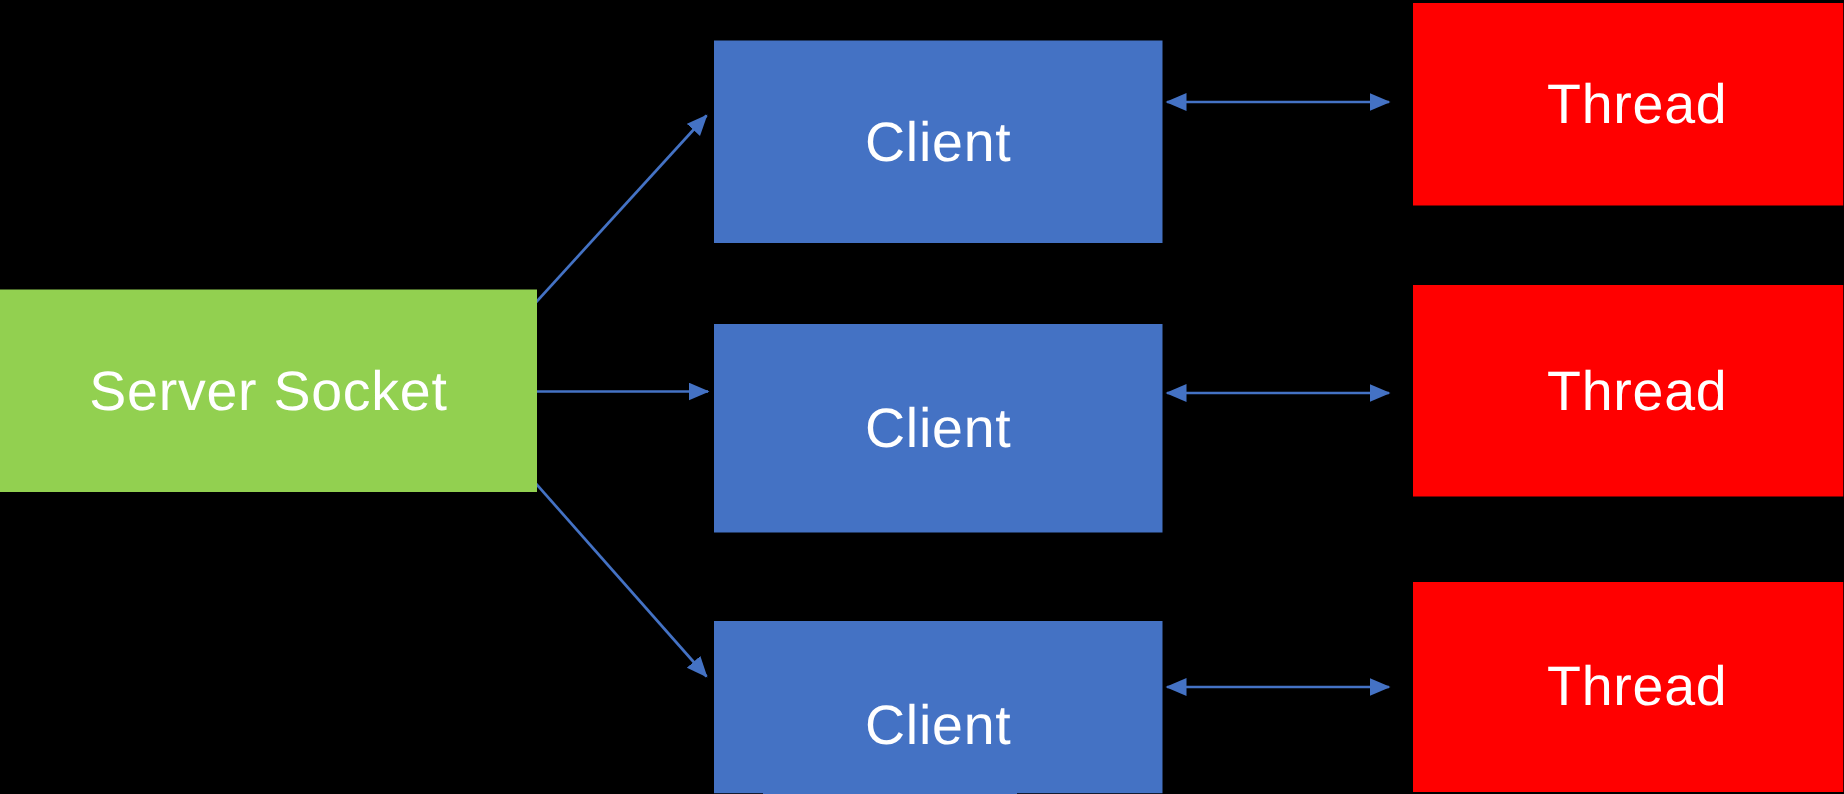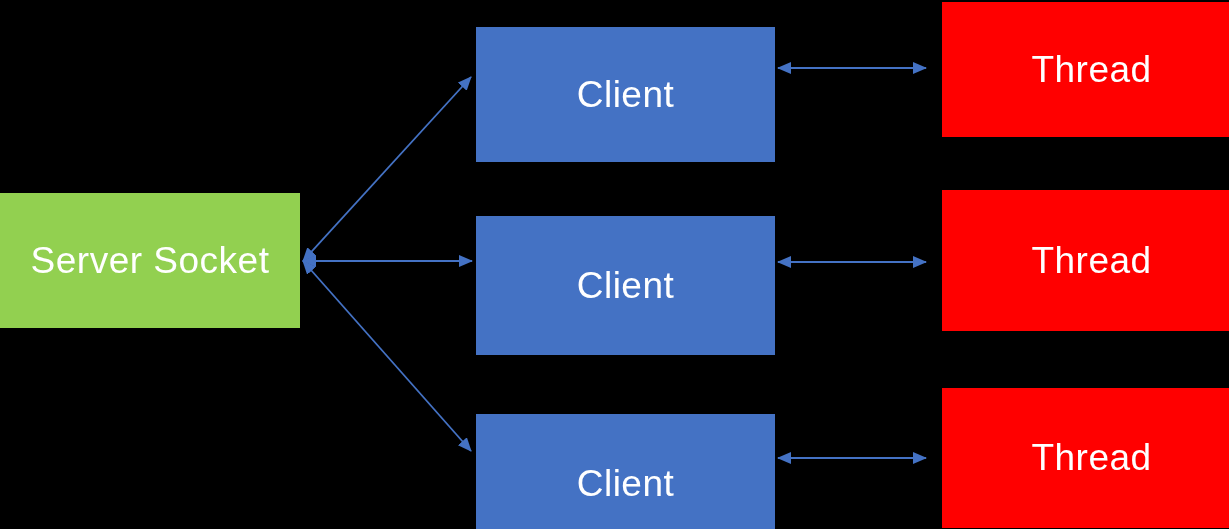--- a/index.html
+++ b/index.html
@@ -36,21 +36,21 @@
     align-items: center;
     justify-content: center;
   }
   .node .label {
     color: var(--label-text);
     font-size: 37px;
     font-weight: 400;
     letter-spacing: 0.5px;
     white-space: nowrap;
   }
-  .server { background: var(--server-fill); left: 0px;   top: 193px; width: 300px; height: 135px; }
+  .server { background: var(--server-fill); left: 0px;   top: 193px; width: 358px; height: 135px; }
   .client { background: var(--client-fill); left: 476px; width: 299px; margin-top: 25px; }
   .thread { background: var(--thread-fill); left: 942px; width: 299px; }
   .row1.client { top: 2px;   height: 135px; }
   .row2.client { top: 191px; height: 139px; }
   .row3.client { top: 389px; height: 139px; }
   .row1.thread { top: 2px;   height: 135px; }
   .row2.thread { top: 190px; height: 141px; }
   .row3.thread { top: 388px; height: 140px; }
 </style>
 </head>

